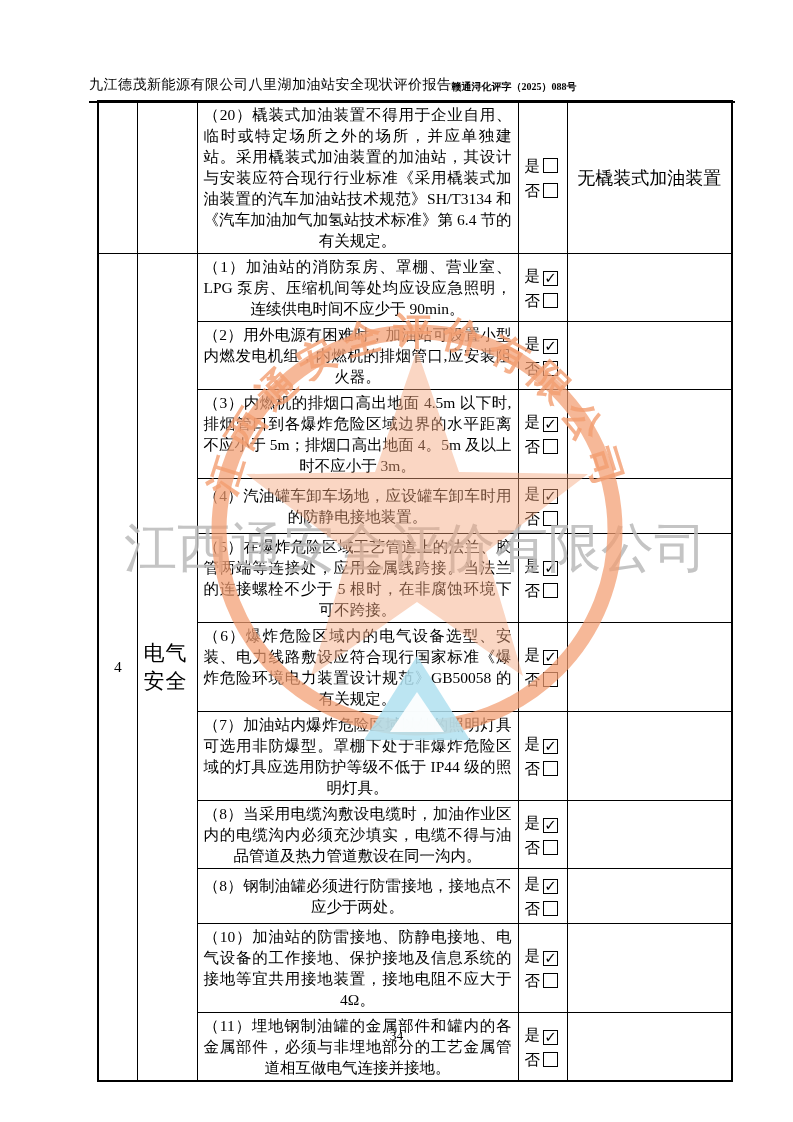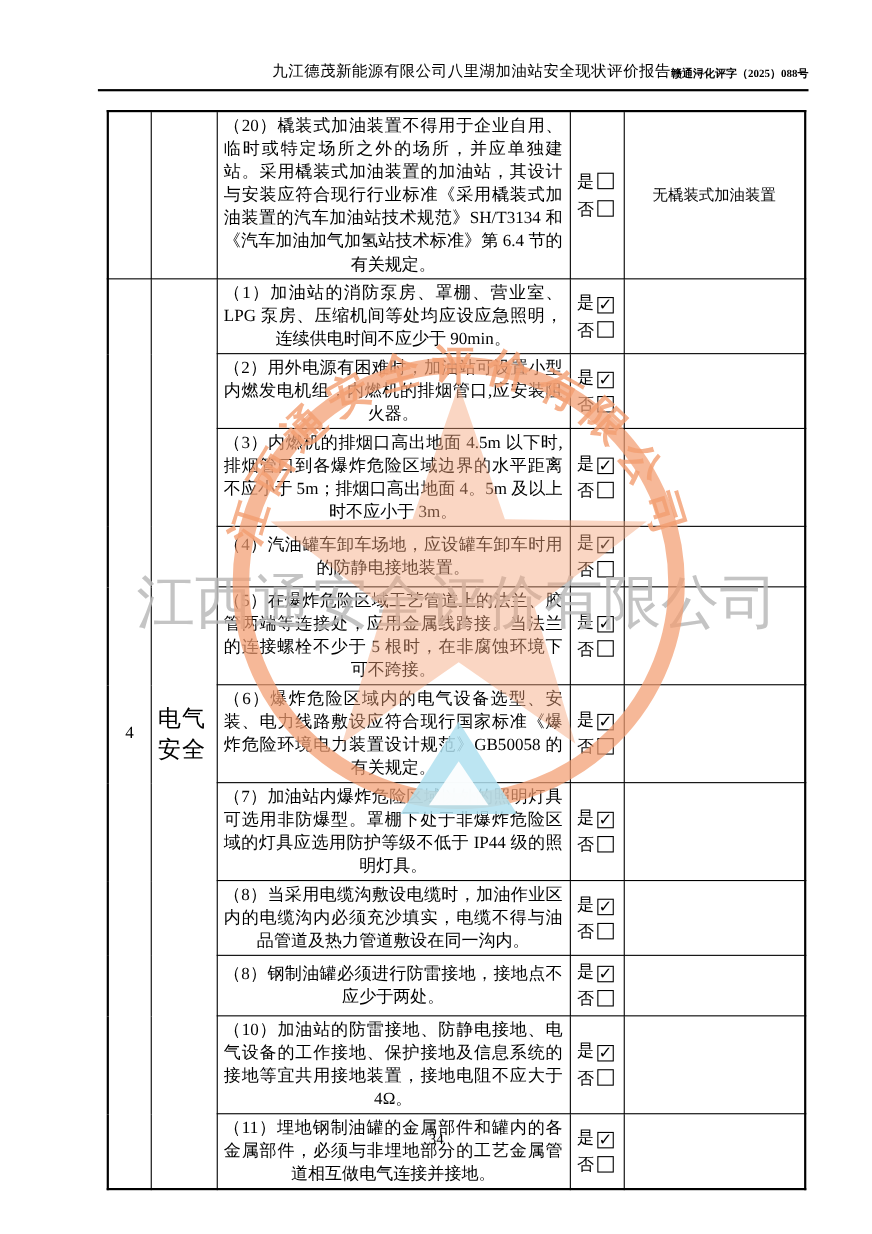--- a/index.html
+++ b/index.html
@@ -1,37 +1,37 @@
 <!DOCTYPE html>
 <html><head>
 <meta charset="utf-8">
 <style>
   html,body{margin:0;padding:0;background:#e8e8e8;}
   .page{position:relative;width:793px;height:1122px;background:#ffffff;margin:0 auto;
         font-family:"Liberation Serif","DejaVu Serif",serif;color:#000;overflow:hidden;}
 
   
-  .header{position:absolute;left:89px;top:56px;width:646px;display:flex;
-          justify-content:flex-end;align-items:flex-end;
+  .header{position:absolute;left:89px;top:76px;width:646px;display:flex;
+          justify-content:flex-start;align-items:flex-end;
           border-bottom:2px solid #000;padding-bottom:7px;}
   .header-left{font-size:14px;letter-spacing:0.5px;}
   .header-right{font-size:10px;font-weight:bold;}
 
   
   .doc-table{position:absolute;left:97px;top:100px;width:634px;border-collapse:collapse;
              table-layout:fixed;z-index:1;}
   .doc-table,.doc-table td{border:1px solid #000;}
   .doc-table{border-width:2px;}
   .doc-table td{vertical-align:middle;padding:2px 6px;}
   .cell-num{width:39px;text-align:center;font-size:15.5px;}
   .cell-cat{width:60px;font-size:21px;letter-spacing:1px;}
   .cell-content{width:321px;font-size:15.5px;line-height:21px;
                 text-align:justify;text-align-last:center;padding:3px 8px;margin-left:32px;}
   .cell-check{width:49px;font-size:15.5px;padding:0 2px 0 6px;}
-  .cell-remark{width:165px;text-align:center;font-size:14px;margin-top:10px;}
+  .cell-remark{width:165px;text-align:center;font-size:18px;margin-top:10px;}
   .check-line{white-space:nowrap;line-height:25px;}
   .checkbox{display:inline-block;width:13px;height:13px;border:1.5px solid #000;
             margin-left:3px;vertical-align:-2px;line-height:13px;font-size:15px;
             font-weight:bold;text-align:center;overflow:visible;
             font-family:"DejaVu Sans",sans-serif;}
 
   
   .watermark-text{position:absolute;left:124px;top:521px;z-index:4;font-size:53px;
                   line-height:1;color:rgba(186,186,186,0.85);white-space:nowrap;
                   font-family:"Liberation Sans","DejaVu Sans",sans-serif;

